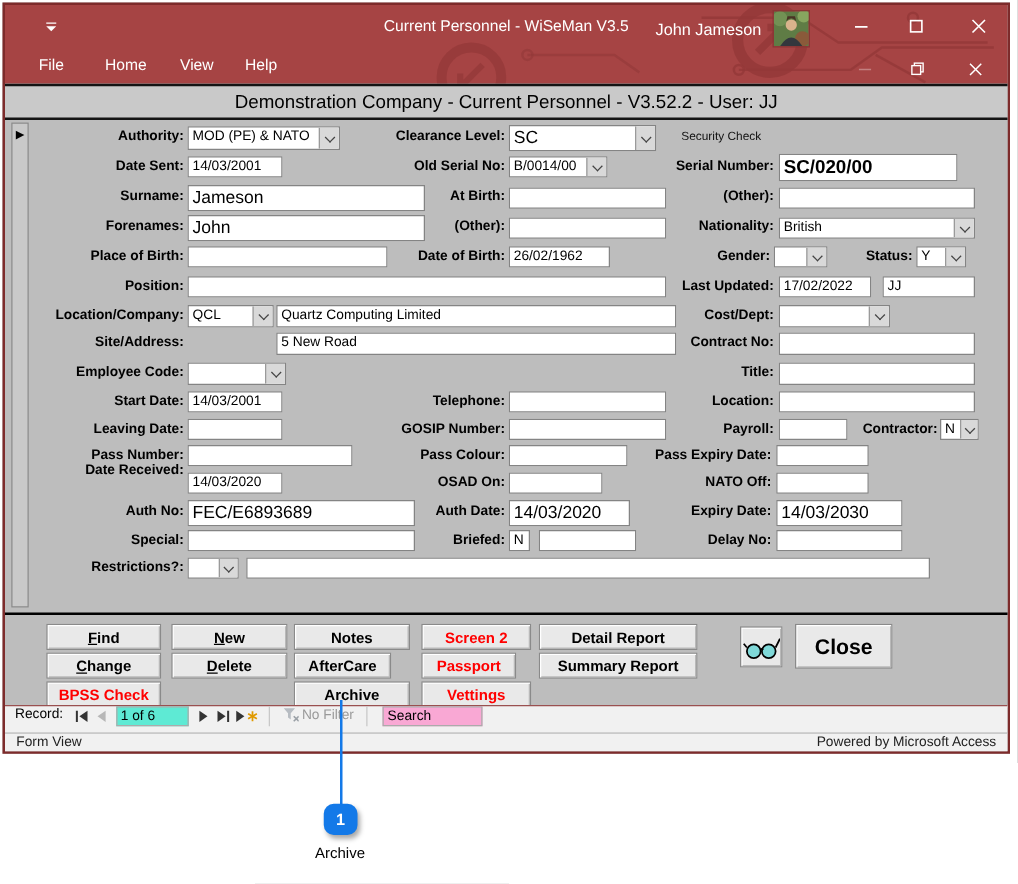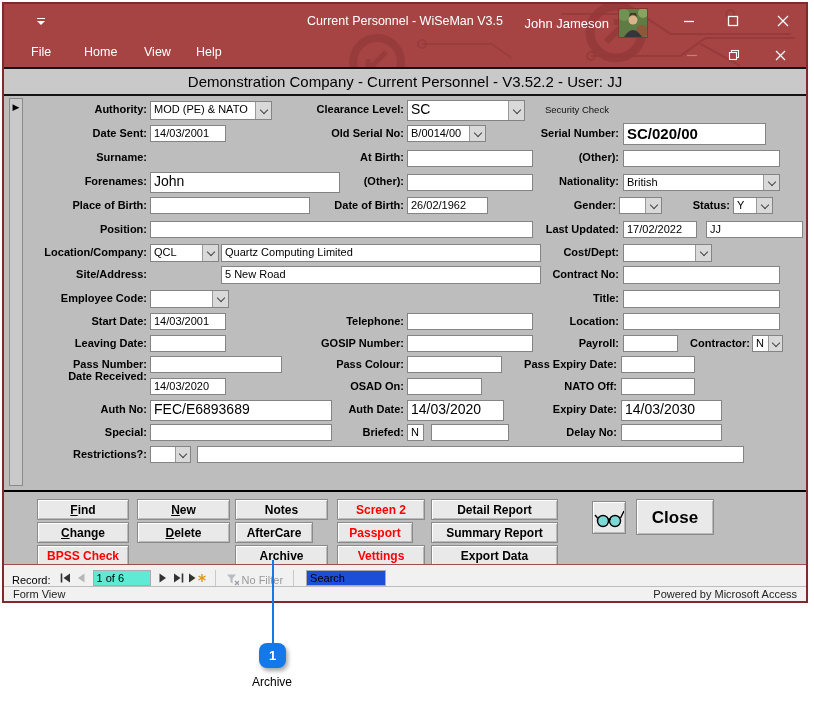--- a/index.html
+++ b/index.html
@@ -39,27 +39,27 @@
 
   
   .footer{position:absolute;left:0;top:486px;right:0;height:74px;background:#BDBDBD;border-top:2px solid #000;box-sizing:content-box}
   .btn{position:absolute;height:21px;background:#E9E9E9;border:1px solid #8a8a8a;box-shadow:inset 1px 1px 0 #ffffff, inset -1px -1px 0 #b9b9b9;font-weight:bold;font-size:12px;color:#000;text-align:center;line-height:19px;box-sizing:border-box;cursor:pointer;display:block}
   .btn.red{color:#FF0000}
   .ak::first-letter{text-decoration:underline}
   .close-btn{position:absolute;left:632px;top:7px;width:78px;height:36px;font-size:17px;line-height:33px}
   .spec-btn{position:absolute;left:588px;top:9px;width:34px;height:33px;padding:0;line-height:0}
 
   
-  .recordnav{position:absolute;left:0;top:560px;right:0;height:22px;background:#F1F1F1;border-top:1px solid #9a5050;box-sizing:border-box;display:flex;align-items:flex-end;font-size:11px;color:#000}
+  .recordnav{position:absolute;left:0;top:560px;right:0;height:22px;background:#F1F1F1;border-top:1px solid #9a5050;box-sizing:border-box;display:flex;align-items:flex-start;font-size:11px;color:#000}
   .recordnav .rl{margin:0 6px 0 8px}
   .navbtn{width:16px;height:16px;display:flex;align-items:center;justify-content:center;cursor:pointer}
   .posbox{width:58px;height:16px;background:#5eead4;border:1px solid #ababab;box-sizing:border-box;padding:1px 3px;margin:0 4px}
   .vsep{width:1px;height:16px;background:#c8c8c8;margin:0 6px}
   .nofilter{color:#9a9a9a;display:flex;align-items:center;gap:3px;margin:0 4px}
-  .searchbox{width:80px;height:16px;background:#1d4ed8;border:1px solid #ababab;box-sizing:border-box;padding:1px 3px;margin-left:6px}
+  .searchbox{width:80px;height:16px;background:#f9a8d4;border:1px solid #ababab;box-sizing:border-box;padding:1px 3px;margin-left:6px}
 
   
   .statusbar{position:absolute;left:0;top:582px;right:0;height:15px;background:#F1F1F1;border-top:1px solid #bdbdbd;box-sizing:border-box;display:flex;align-items:center;justify-content:space-between;font-size:11px;color:#222;padding:0 9px}
 
   
   .callout-line{position:absolute;left:272px;top:560px;width:2px;height:85px;background:#1379E8}
   .callout-badge{position:absolute;left:259px;top:643px;width:27px;height:25px;background:#1379E8;border-radius:8px;box-shadow:2px 3px 4px rgba(0,0,0,.35);color:#fff;font-weight:bold;font-size:13px;display:flex;align-items:center;justify-content:center}
   .callout-label{position:absolute;left:222px;top:675px;width:100px;text-align:center;font-size:12px;color:#000}
 </style>
 </head>
@@ -177,20 +177,21 @@
     <div class="box combo" style="left:403px;top:29px;width:79px">
       <span>B/0014/00</span>
       <span class="dd">
           <i class="chev"></i>
         </span>
     </div>
     <span class="lab" style="left:495px;top:31px;width:120px">Serial Number:</span>
     <div class="box f15b" style="left:619px;top:27px;width:143px;height:22px">SC/020/00</div>
 
     <span class="lab" style="left:8px;top:55px;width:135px">Surname:</span>
+    <div class="box f14" style="left:146px;top:52px;width:190px;height:21px">Jameson</div>
     <span class="lab" style="left:280px;top:55px;width:120px">At Birth:</span>
     <div class="box" style="left:403px;top:54px;width:126px"></div>
     <span class="lab" style="left:495px;top:55px;width:120px">(Other):</span>
     <div class="box" style="left:619px;top:54px;width:157px"></div>
 
     <span class="lab" style="left:8px;top:79px;width:135px">Forenames:</span>
     <div class="box f14" style="left:146px;top:76px;width:190px;height:21px">John</div>
     <span class="lab" style="left:280px;top:79px;width:120px">(Other):</span>
     <div class="box" style="left:403px;top:78px;width:126px"></div>
     <span class="lab" style="left:495px;top:79px;width:120px">Nationality:</span>
@@ -217,21 +218,21 @@
       <span>Y</span>
       <span class="dd">
           <i class="chev"></i>
         </span>
     </div>
 
     <span class="lab" style="left:8px;top:127px;width:135px">Position:</span>
     <div class="box" style="left:146px;top:125px;width:383px"></div>
     <span class="lab" style="left:495px;top:127px;width:120px">Last Updated:</span>
     <div class="box" style="left:619px;top:125px;width:74px">17/02/2022</div>
-    <div class="box" style="left:702px;top:125px;width:97px">JJ</div>
+    <div class="box" style="left:702px;top:125px;width:74px">JJ</div>
 
     <span class="lab" style="left:8px;top:150px;width:135px">Location/Company:</span>
     <div class="box combo" style="left:146px;top:148px;width:69px;height:18px">
       <span>QCL</span>
       <span class="dd">
           <i class="chev"></i>
         </span>
     </div>
     <div class="box" style="left:217px;top:148px;width:320px;height:18px">Quartz Computing Limited</div>
     <span class="lab" style="left:495px;top:150px;width:120px">Cost/Dept:</span>
@@ -326,21 +327,20 @@
 
     <button class="btn ak" style="left:33px;top:30px;width:92px">Change</button>
     <button class="btn ak" style="left:133px;top:30px;width:93px">Delete</button>
     <button class="btn" style="left:231px;top:30px;width:78px">AfterCare</button>
     <button class="btn red" style="left:333px;top:30px;width:76px">Passport</button>
     <button class="btn" style="left:427px;top:30px;width:127px">Summary Report</button>
 
     <button class="btn red" style="left:33px;top:53px;width:92px">BPSS Check</button>
     <button class="btn" style="left:231px;top:53px;width:93px">Archive</button>
     <button class="btn red" style="left:333px;top:53px;width:88px">Vettings</button>
-    <button class="btn" style="left:427px;top:53px;width:127px">Export Data</button>
 
     <button class="btn spec-btn">
       <svg width="30" height="22" viewBox="0 0 30 22">
         <circle cx="9" cy="14" r="5.5" fill="#7FD8D8" stroke="#000" stroke-width="1.4"></circle>
         <circle cx="21" cy="14" r="5.5" fill="#7FD8D8" stroke="#000" stroke-width="1.4"></circle>
         <path d="M14.5 13 q0.5 -2 2 0" fill="none" stroke="#000" stroke-width="1.4"></path>
         <path d="M26.5 11 L30 4" fill="none" stroke="#000" stroke-width="1.4"></path>
         <path d="M3.5 11 L1 8" fill="none" stroke="#000" stroke-width="1.4"></path>
       </svg>
     </button>

